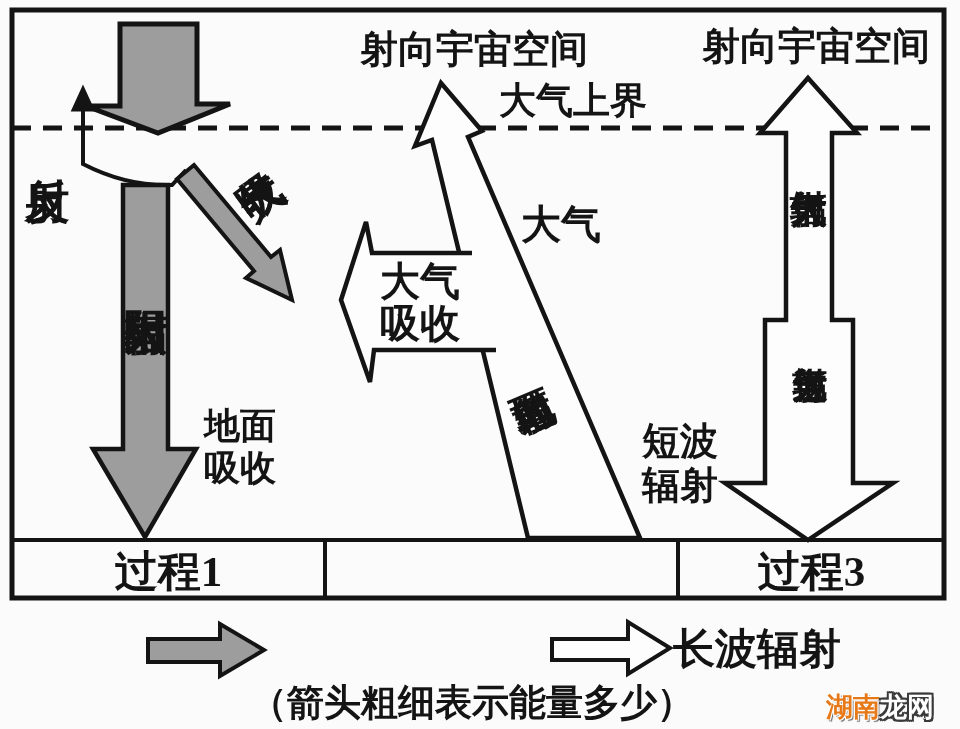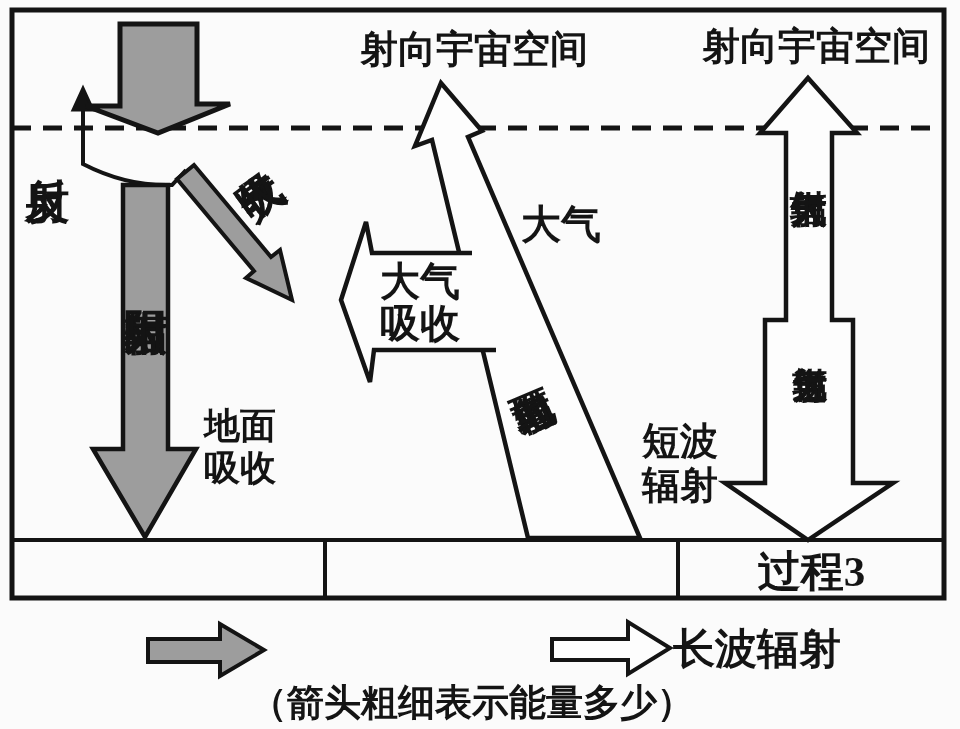--- a/index.html
+++ b/index.html
@@ -77,20 +77,21 @@
 
     <polygon points="148,639 220,639 220,624 264,650 220,676 220,662 148,662" stroke-width="4" fill="#9d9d9d"></polygon>
     <polygon points="552,639 628,639 628,622 670,648 628,674 628,660 552,660" stroke-width="4" fill="#fdfdfd"></polygon>
   </svg>
 
 
   <div class="t space-mid">射向宇宙空间</div>
 
   <div class="t space-right">射向宇宙空间</div>
 
+  <div class="t atm-boundary">大气上界</div>
 
   <div class="t v reflection">反射</div>
 
   <div class="t v absorb-diag">大气吸收</div>
 
   <div class="t atm-mid">大气</div>
 
   <div class="t absorb-left wrap">大气吸收</div>
 
   <div class="t v solar-down">太阳辐射</div>
@@ -98,19 +99,23 @@
   <div class="t ground-absorb wrap">地面吸收</div>
 
   <div class="t v ground-rad">地面辐射</div>
 
   <div class="t to-ground wrap">短波辐射</div>
 
   <div class="t v atm-rad">大气辐射</div>
 
   <div class="t v counter-rad">大气逆辐射</div>
 
+  <div class="t proc proc1">过程1</div>
   <div class="t proc proc3">过程3</div>
 
   <div class="t longwave">长波辐射</div>
   <div class="t legend-note">（箭头粗细表示能量多少）</div>
 
+  <div class="wm">
+    <span class="wm-orange">湖南</span><span class="wm-white">龙网</span>
+  </div>
 
 </div>
 
 </body></html>

